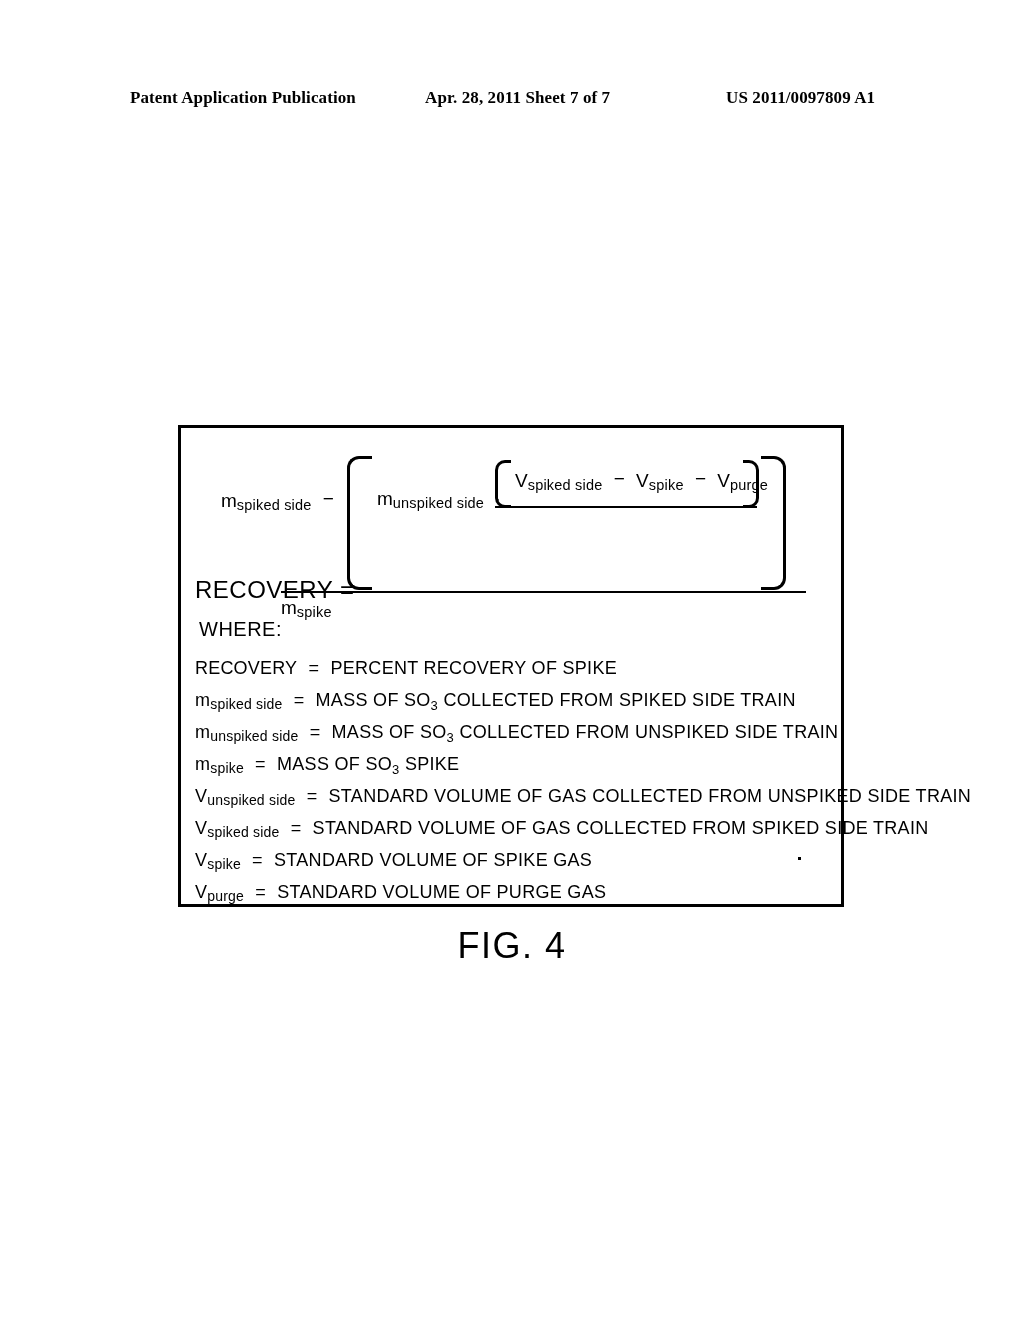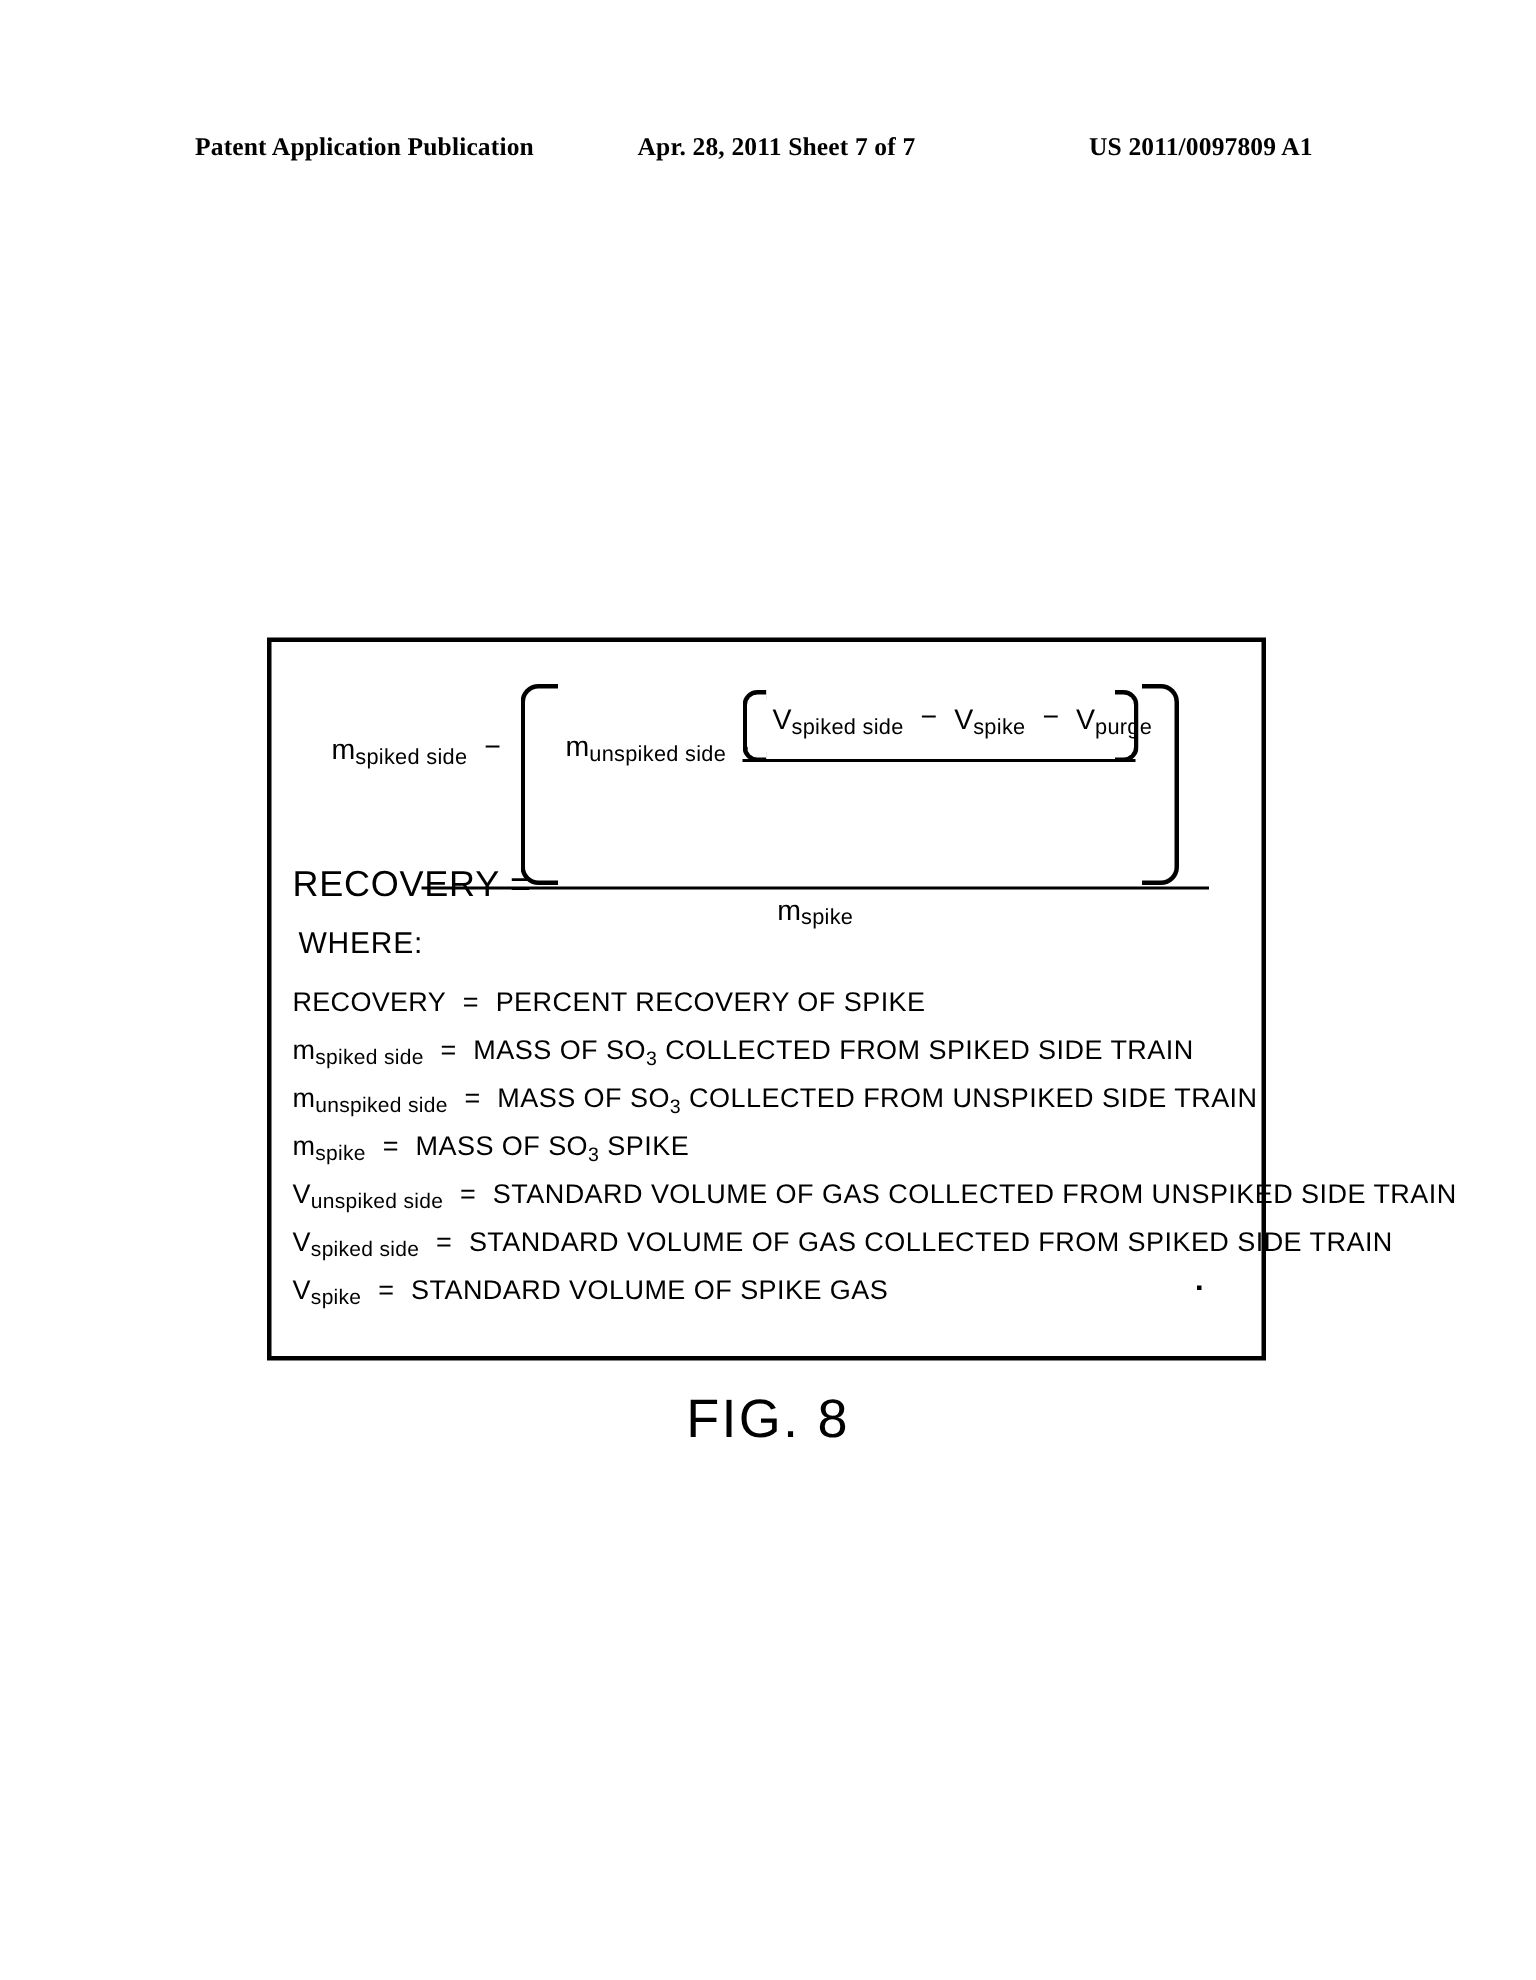--- a/index.html
+++ b/index.html
@@ -181,21 +181,20 @@
     white-space: nowrap;
     font-size: 19px;
   }
 
   
   .main-den {
     position: absolute;
     left: 100px;
     top: 169px;
     width: 525px;
-    text-align: center;
     white-space: nowrap;
     font-size: 19px;
   }
 
   
   .where-label {
     position: absolute;
     left: 18px;
     top: 190px;
     font-size: 20px;
@@ -336,19 +335,24 @@
       <span class="def-eq">=</span>
       <span class="def-text">STANDARD  VOLUME OF GAS COLLECTED FROM  SPIKED  SIDE  TRAIN</span>
     </div>
 
     <div class="def-line">
       <span class="def-sym"><span>V</span><span class="sub">spike</span></span>
       <span class="def-eq">=</span>
       <span class="def-text">STANDARD  VOLUME OF SPIKE GAS</span>
     </div>
 
+    <div class="def-line">
+      <span class="def-sym"><span>V</span><span class="sub">purge</span></span>
+      <span class="def-eq">=</span>
+      <span class="def-text">STANDARD  VOLUME OF PURGE GAS</span>
+    </div>
 
   </div>
 </div>
 
 <div class="speck"></div>
 
-<div class="fig-caption">FIG. 8</div>
+<div class="fig-caption">FIG. 4</div>
 
 </body></html>

